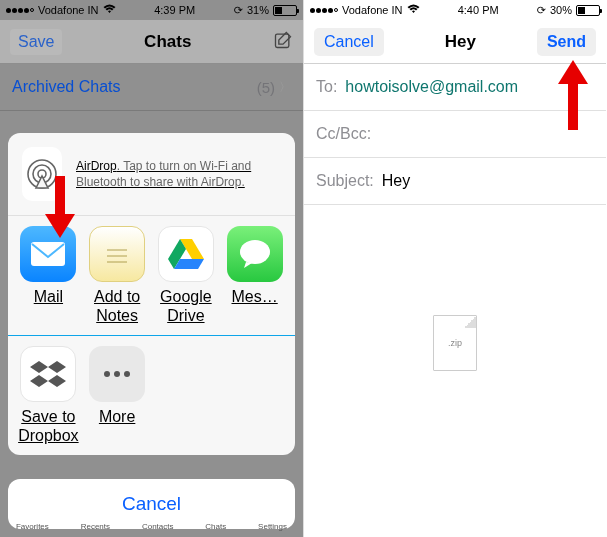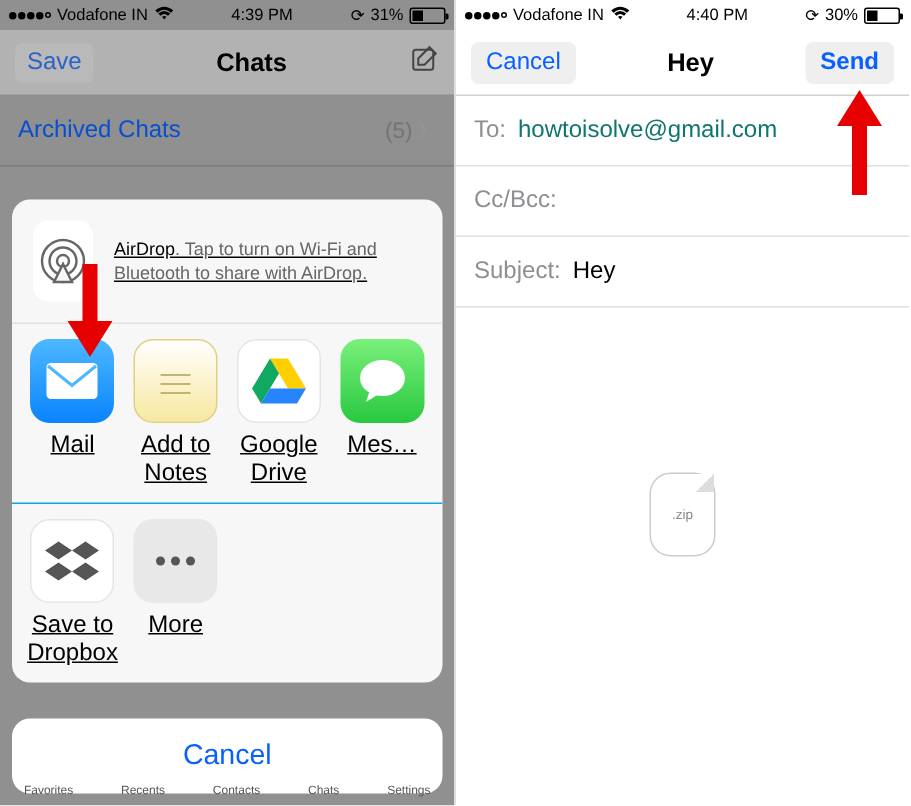--- a/index.html
+++ b/index.html
@@ -60,21 +60,21 @@
 .r-nav .btn { font-size:16px; color:#0a60ff; padding:5px 10px; background:#efefef; border-radius:5px; }
 .r-nav .btn.send { font-weight:600; }
 .r-nav .title { font-size:17px; font-weight:600; }
 
 .field { padding:14px 12px; border-bottom:1px solid #e0e0e0; font-size:16px; display:flex; gap:8px; }
 .field .lbl { color:#8e8e93; }
 .field .val { color:#0f766e; }
 .field .val.plain { color:#000; }
 
 .attachment { margin-top:110px; text-align:center; }
-.zip-icon { width:44px; height:56px; background:#fff; border:1px solid #ccc; border-radius:14px; margin:0 auto 8px; display:flex; align-items:center; justify-content:center; font-size:9px; color:#888; position:relative; }
+.zip-icon { width:44px; height:56px; background:#fff; border:1px solid #ccc; border-radius:1px; margin:0 auto 8px; display:flex; align-items:center; justify-content:center; font-size:9px; color:#888; position:relative; }
 .zip-icon::before { content:""; position:absolute; top:0; right:0; width:12px; height:12px; background:linear-gradient(135deg,#fff 50%,#ddd 50%); }
 .att-name { font-size:13px; color:#333; display:flex; align-items:center; justify-content:center; gap:3px; }
 
 
 .arrow { position:absolute; pointer-events:none; }
 .arrow.down { left:45px; top:176px; }
 .arrow.up { left:558px; top:60px; }
 .arrow svg { display:block; }
 
 .chev { font-size:12px; color:#c0c0c0; }

